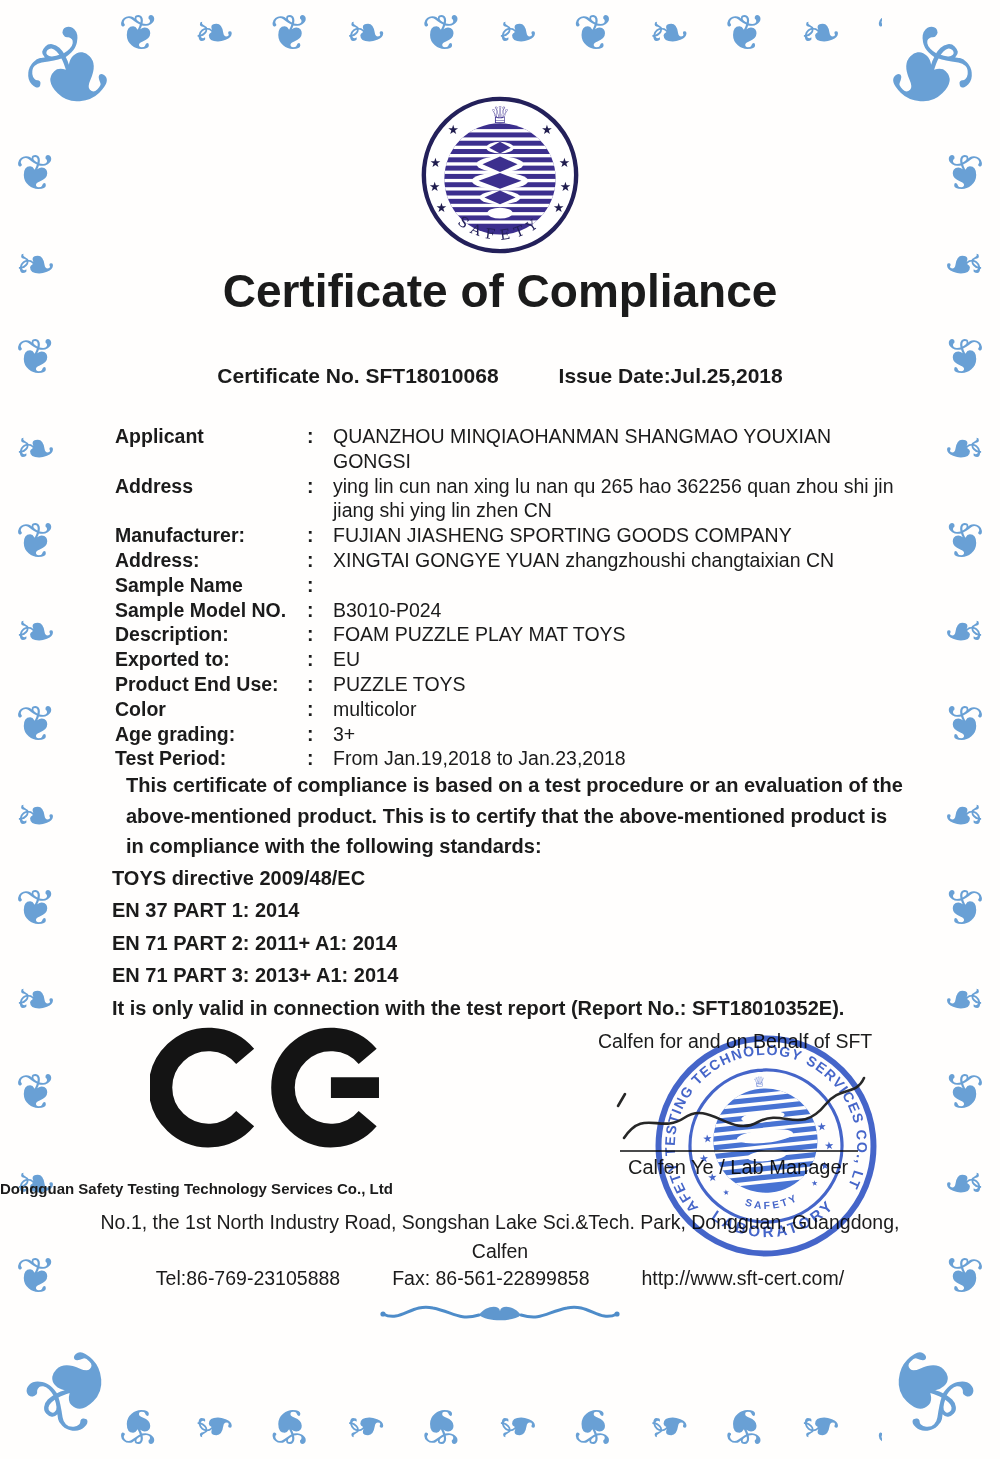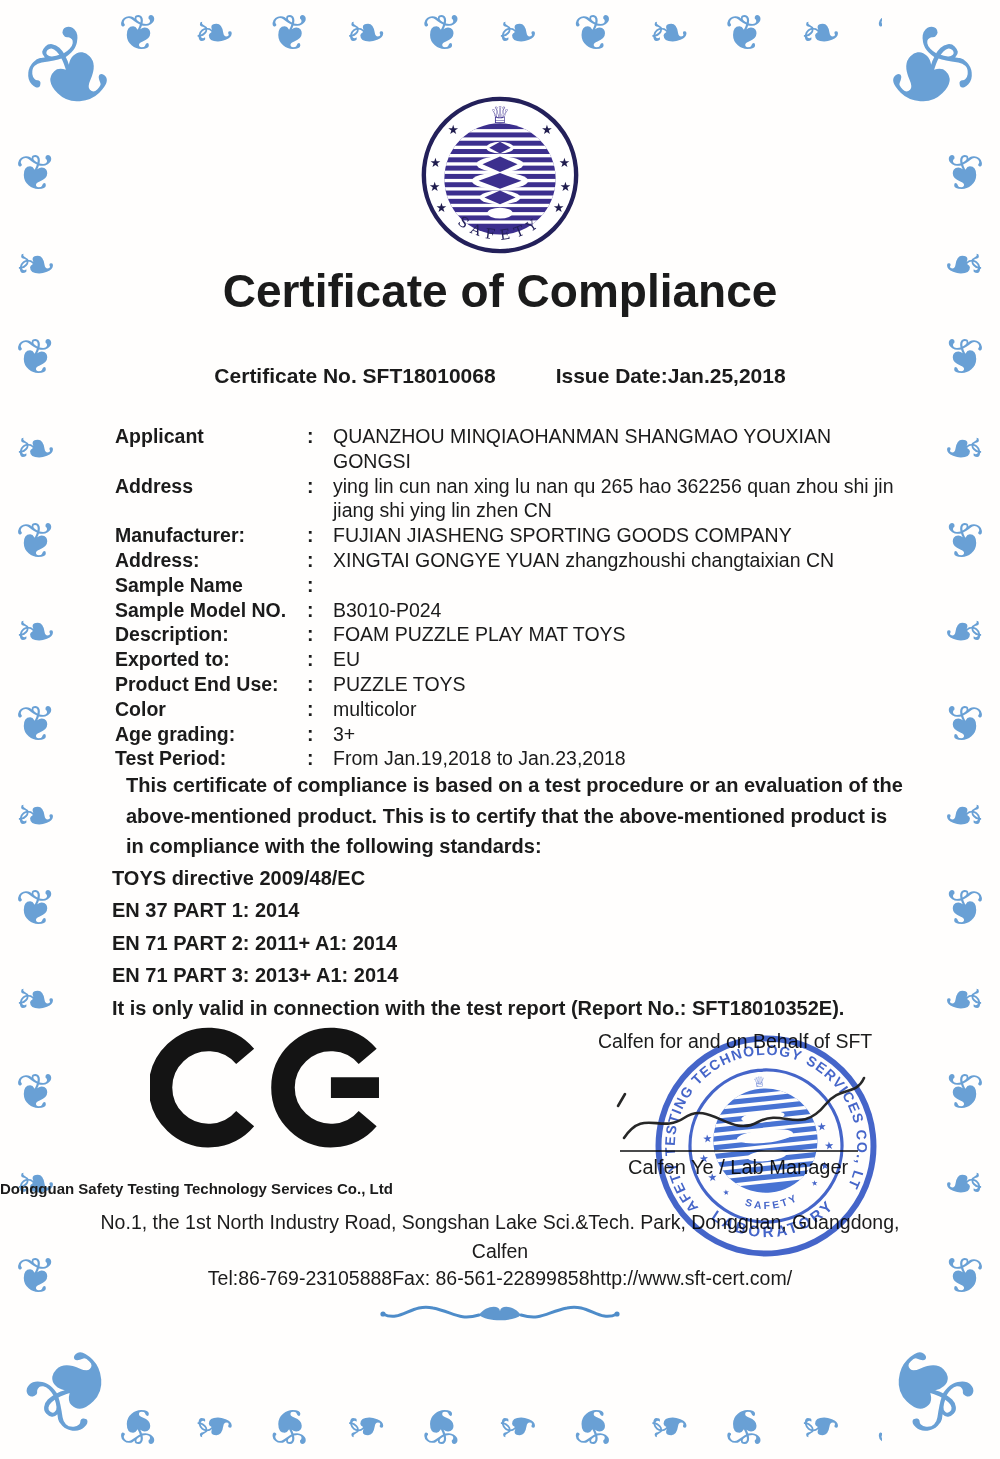--- a/index.html
+++ b/index.html
@@ -49,21 +49,21 @@
   .signer{position:absolute;left:628px;top:1156px;font-size:20px;z-index:2;}
   .stamp{position:absolute;left:652px;top:1032px;z-index:3;mix-blend-mode:multiply;opacity:.88;}
   .squiggle{position:absolute;left:610px;top:1064px;z-index:4;}
 
   
   .ft-company{position:absolute;left:0;right:0;top:1180px;text-align:left;
               font-size:15px;font-weight:700;z-index:1;}
   .ft-addr{position:absolute;left:0;right:0;top:1211px;text-align:center;font-size:19.5px;z-index:1;}
   .ft-addr2{position:absolute;left:0;right:0;top:1240px;text-align:center;font-size:19.5px;z-index:1;}
   .ft-contacts{position:absolute;left:0;right:0;top:1267px;display:flex;justify-content:center;
-               font-size:19.5px;z-index:1;}
+               gap:52px;font-size:19.5px;z-index:1;}
   .divider{position:absolute;left:375px;top:1294px;}
 
   .serif{font-family:"DejaVu Serif",serif;}
 </style>
 </head>
 <body>
 
 <div class="page">
 
   <div class="orn orn-h orn-top">❦ ❧ ❦ ❧ ❦ ❧ ❦ ❧ ❦ ❧ ❦ ❧ ❦ ❧ ❦ ❧ ❦ ❧ ❦ ❧ ❦ ❧ ❦ ❧ ❦ ❧ ❦ ❧ ❦ ❧ ❦ ❧ ❦ ❧ ❦ ❧ ❦ ❧ ❦ ❧ ❦ ❧ ❦ ❧ </div>
@@ -123,21 +123,21 @@
         <text x="145" y="123">★</text>
     </g>
     <text class="serif" font-size="14.5" letter-spacing="6" fill="#23205a" text-anchor="middle">
       <textPath href="#logoBottomArc" startOffset="50%">SAFETY</textPath>
     </text>
   </svg>
 
   <div class="title">Certificate of Compliance</div>
   <div class="cert-line">
     <span>Certificate No. SFT18010068</span>
-    <span>Issue Date:Jan.25,2018</span>
+    <span>Issue Date:Jul.25,2018</span>
   </div>
 
   <div class="fields">
     <div class="f-row">
         <span class="f-label">Applicant</span>
         <span class="f-colon">:</span>
         <span class="f-value">QUANZHOU MINQIAOHANMAN SHANGMAO YOUXIAN GONGSI</span>
       </div>
     <div class="f-row">
         <span class="f-label">Address</span>

